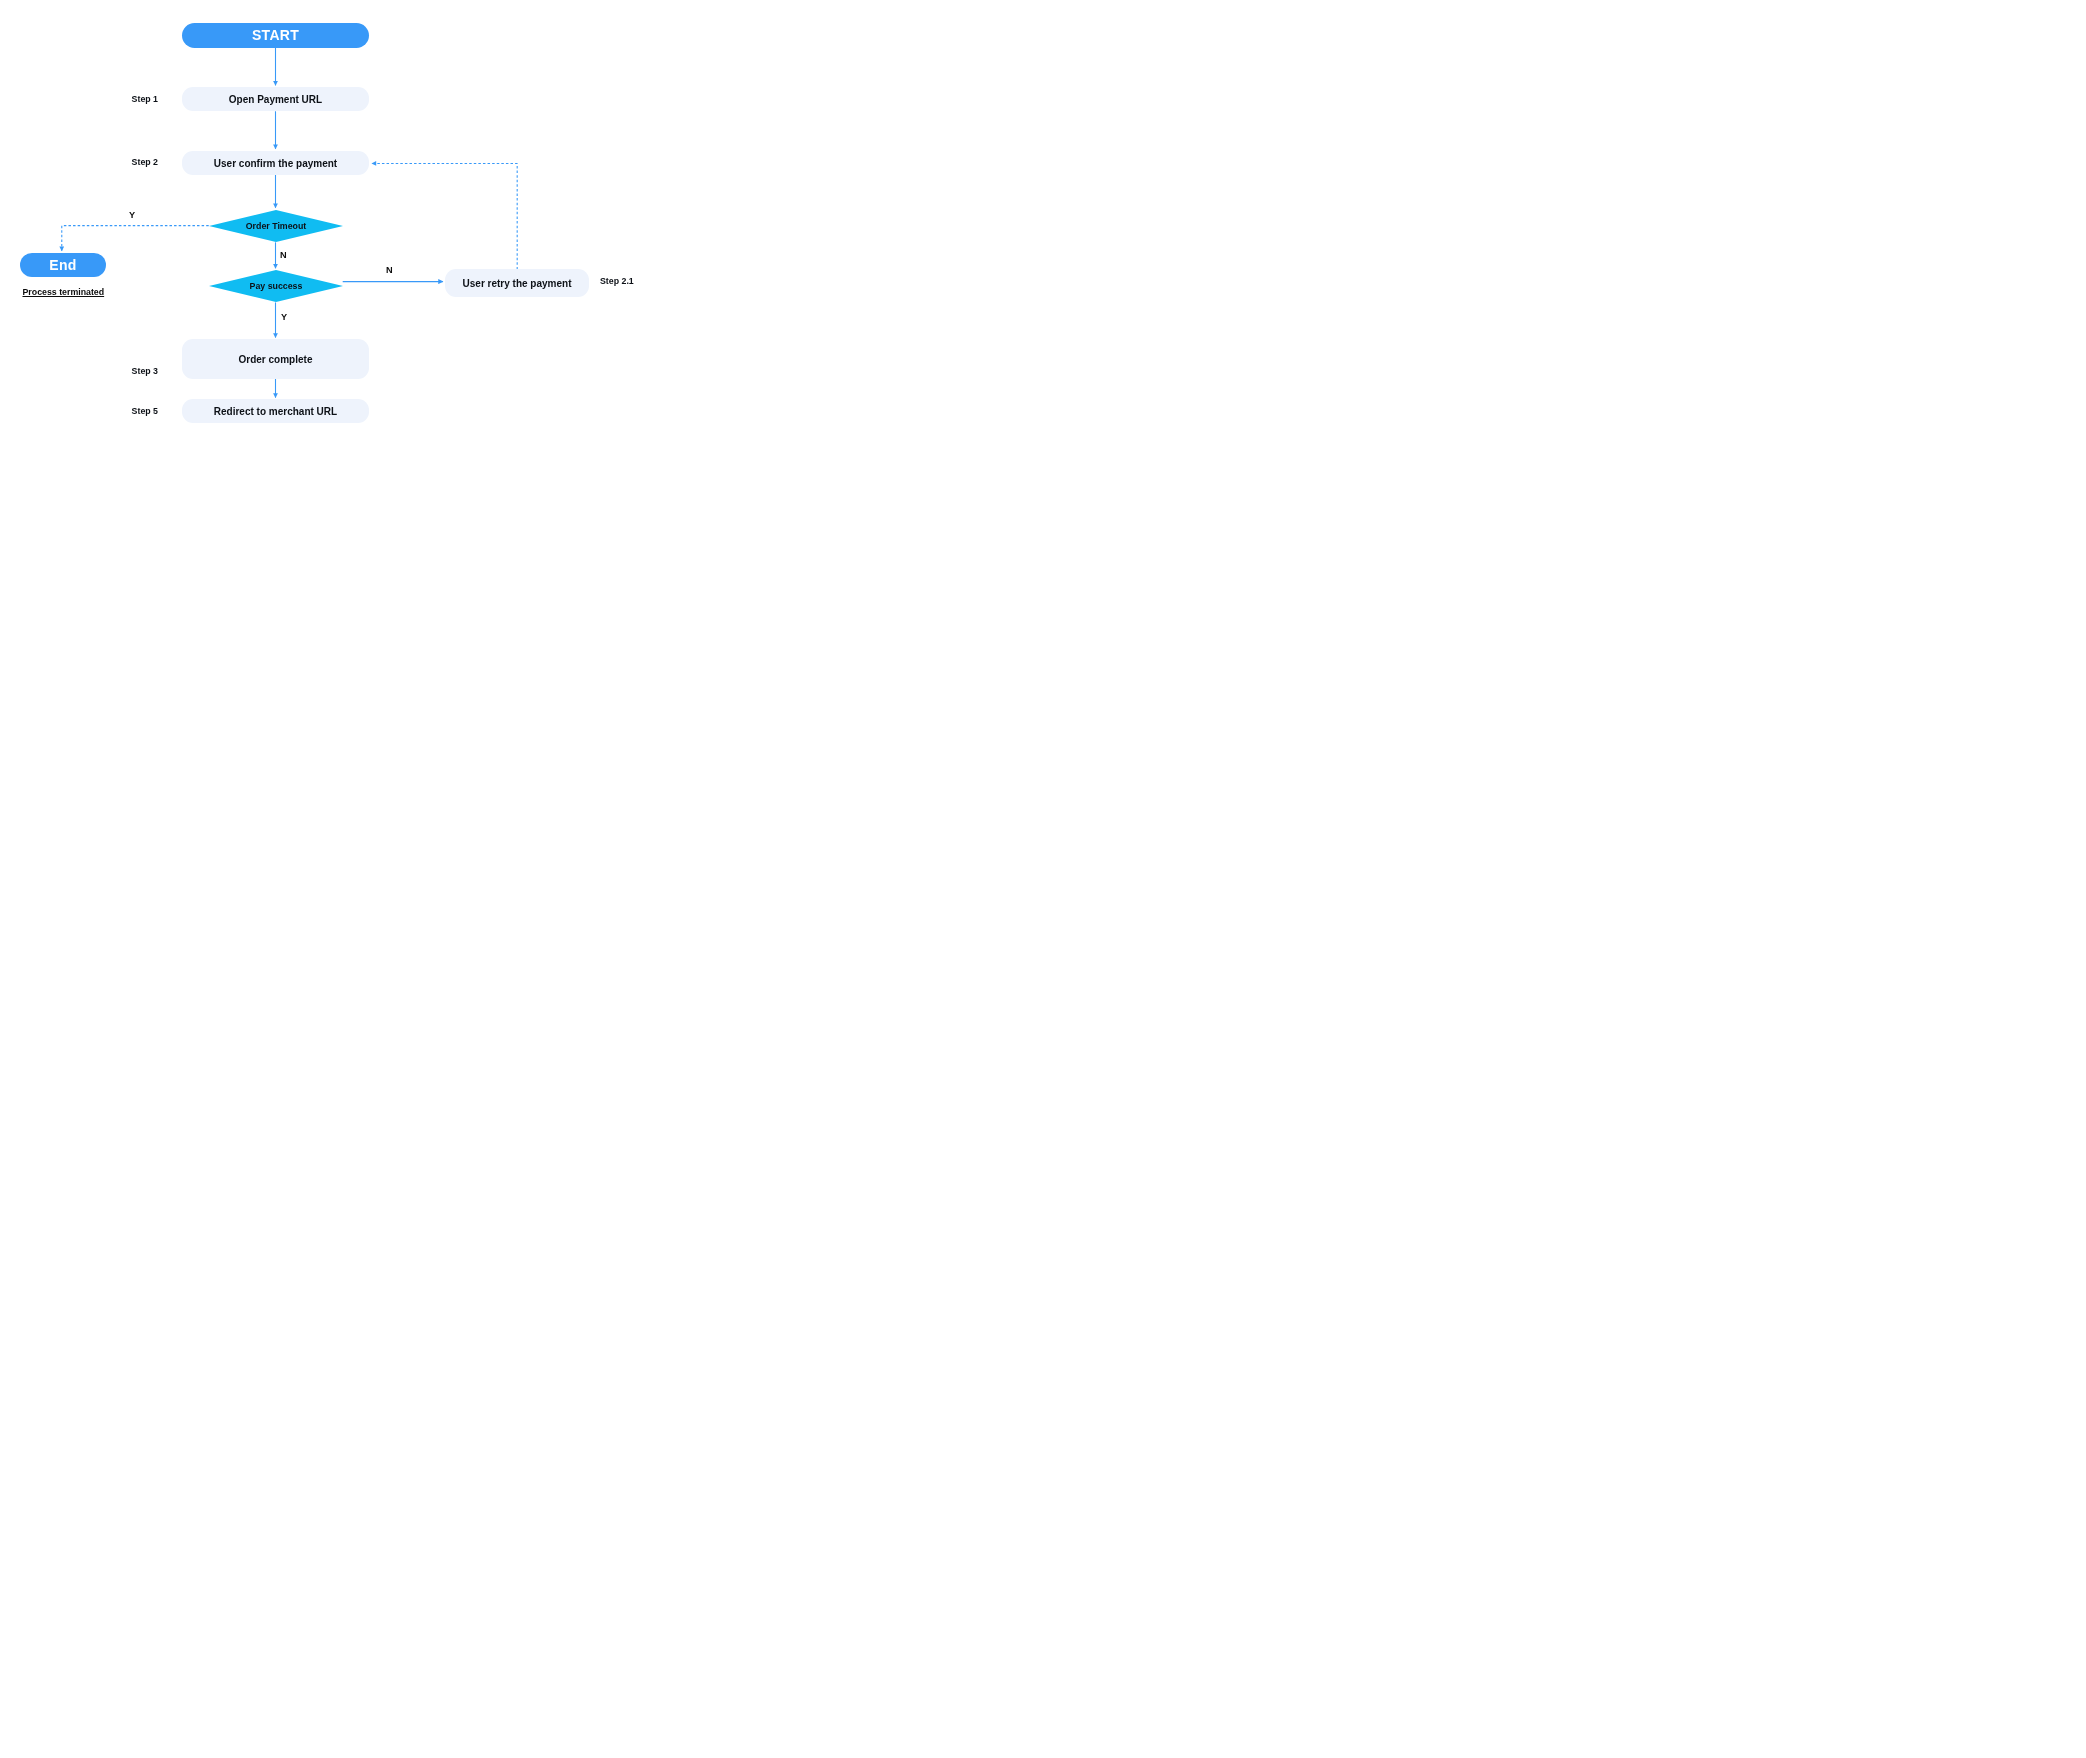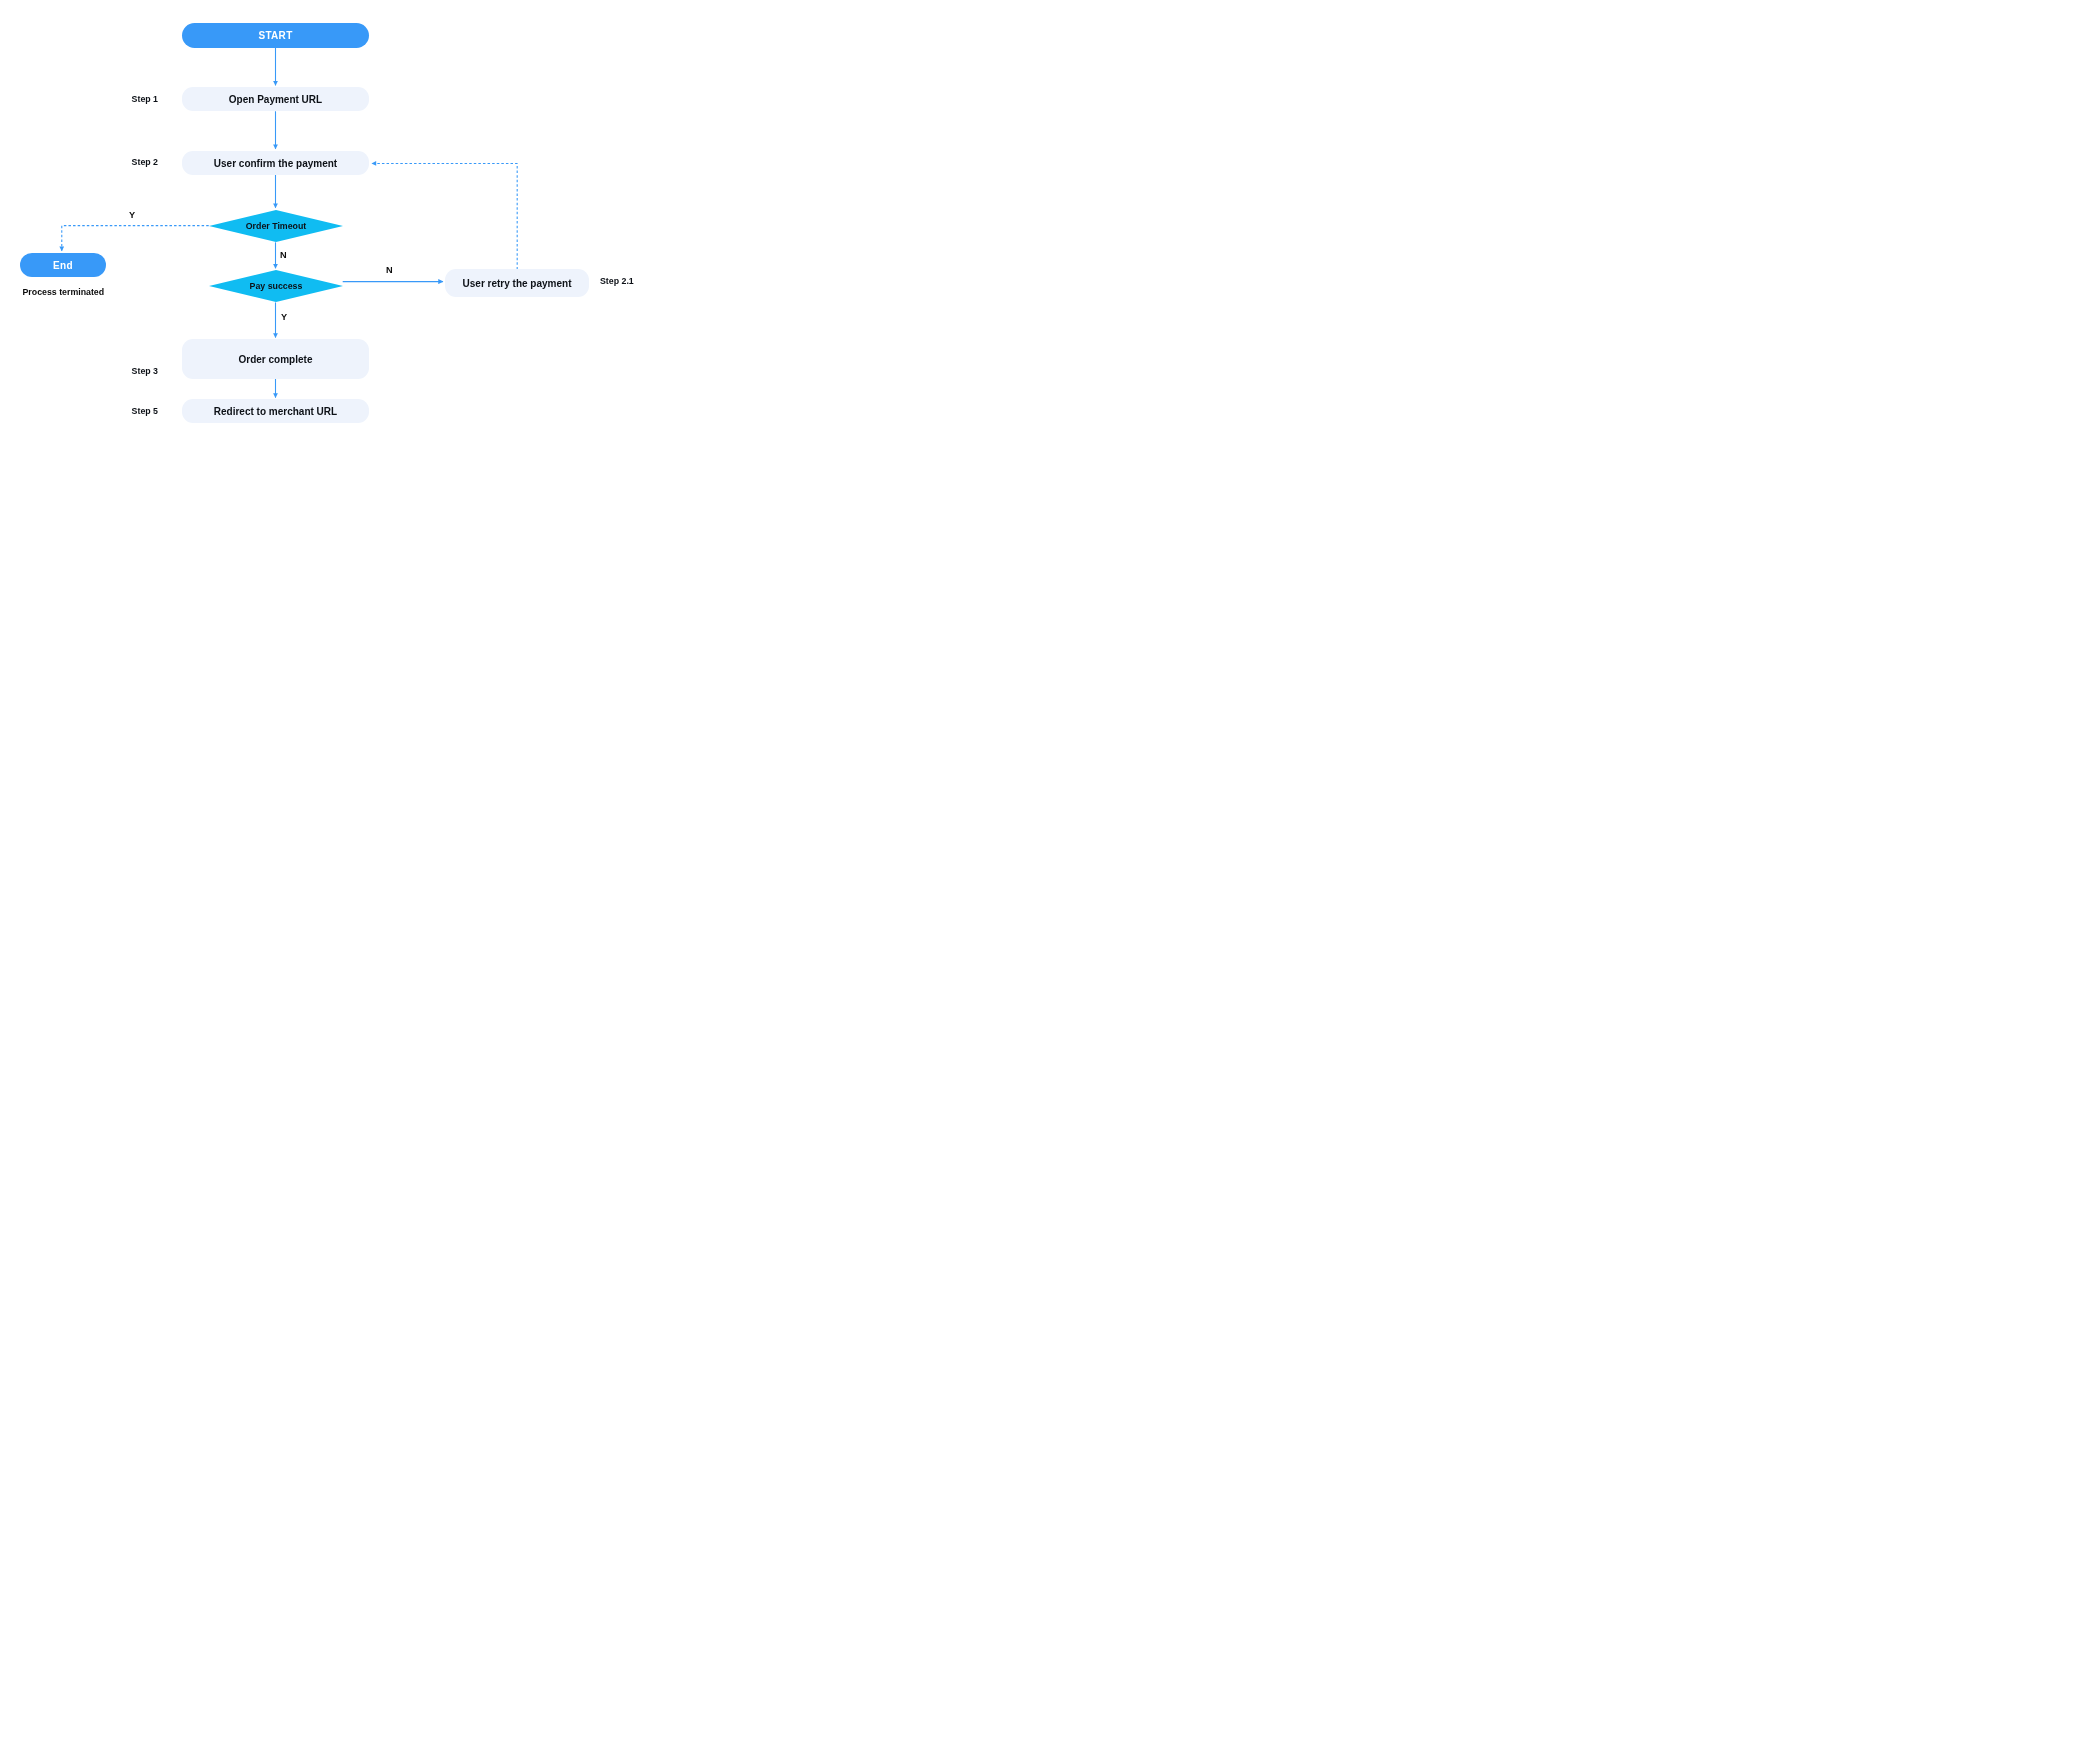--- a/index.html
+++ b/index.html
@@ -26,21 +26,21 @@
     display: flex;
     align-items: center;
     justify-content: center;
     box-sizing: border-box;
     text-align: center;
   }
   .pill {
     background: #3899F8;
     color: #ffffff;
     border-radius: 12.5px;
-    font-size: 10px;
+    font-size: 14px;
     font-weight: 700;
     letter-spacing: 0.3px;
     text-align: right;
   }
   .process {
     background: #EEF3FC;
     color: #0D1117;
     border-radius: 11px;
     font-size: 10px;
     font-weight: 700;
@@ -81,20 +81,21 @@
     font-weight: 700;
     line-height: 10px;
   }
   .caption {
     position: absolute;
     color: #0C0C0C;
     font-size: 8.8px;
     font-weight: 700;
     text-align: center;
     line-height: 10px;
+    text-decoration: underline;
   }
 </style>
 </head>
 <body>
 
 <div class="canvas">
 
   <svg class="edges" width="647" height="440" viewBox="0 0 1550 1053" xmlns="http://www.w3.org/2000/svg">
     <defs>
       <marker id="ah" viewBox="0 0 10 10" refX="9" refY="5" markerWidth="5.6" markerHeight="4.4" orient="auto-start-reverse">

